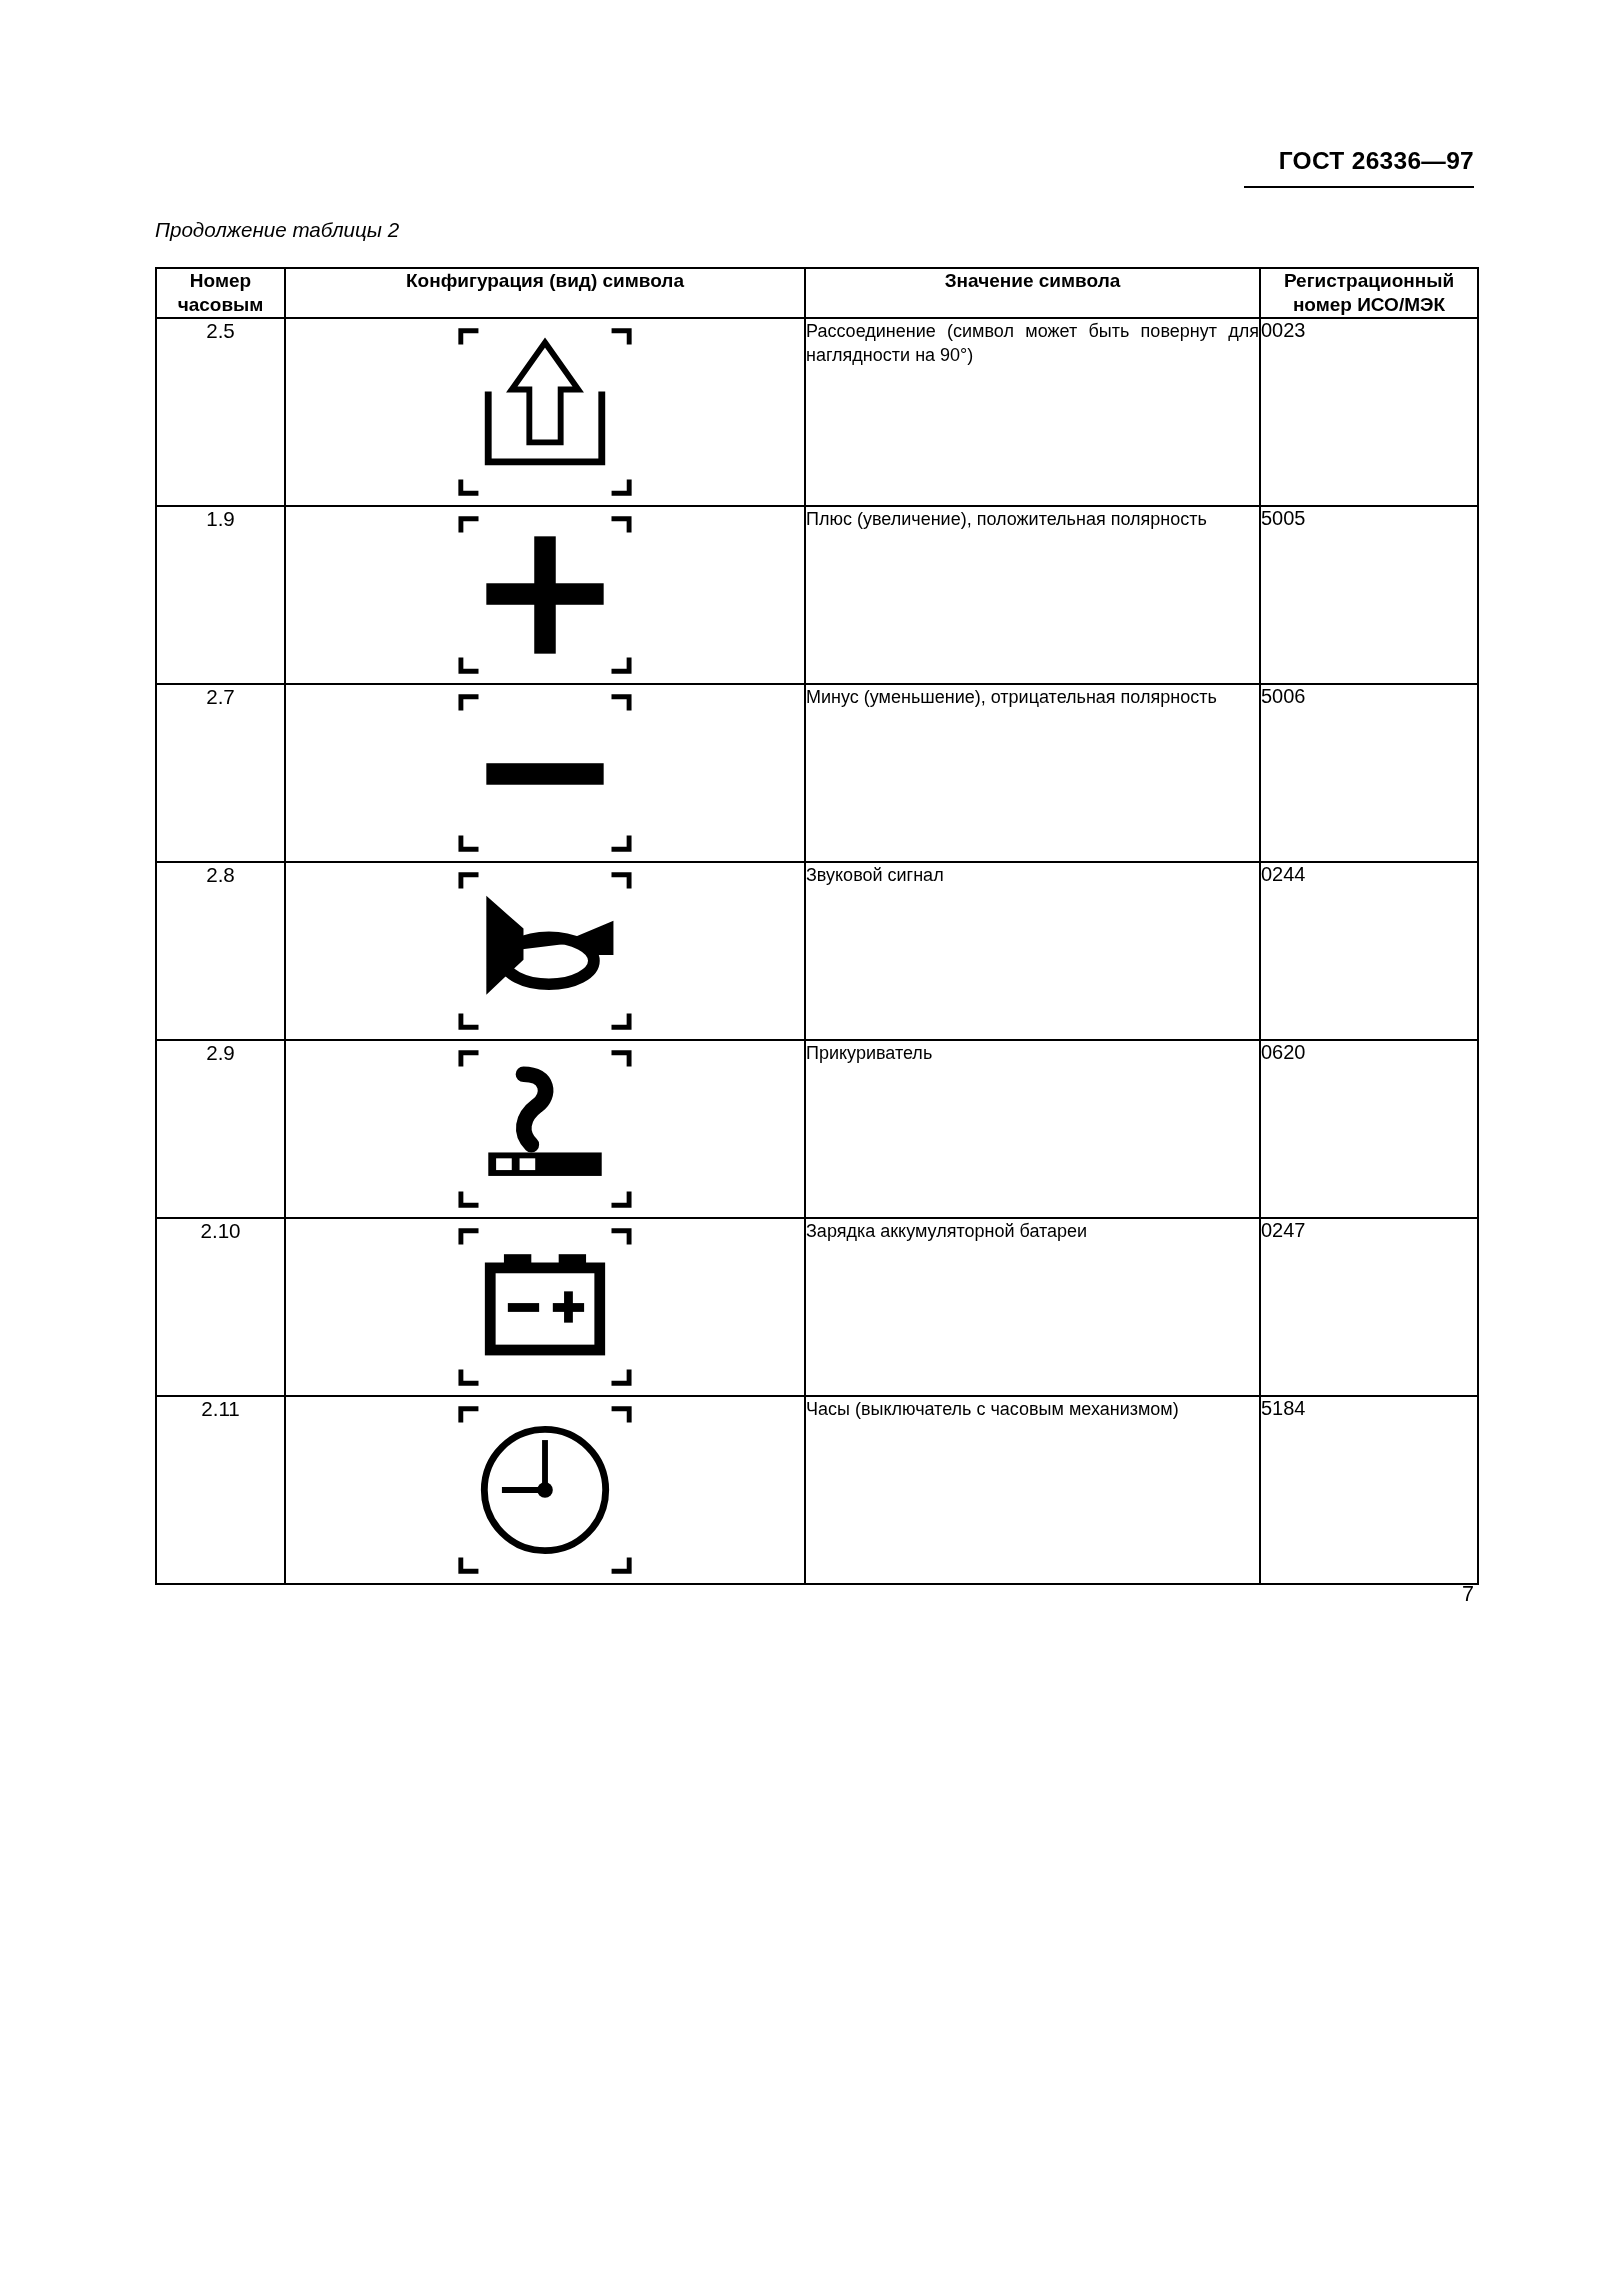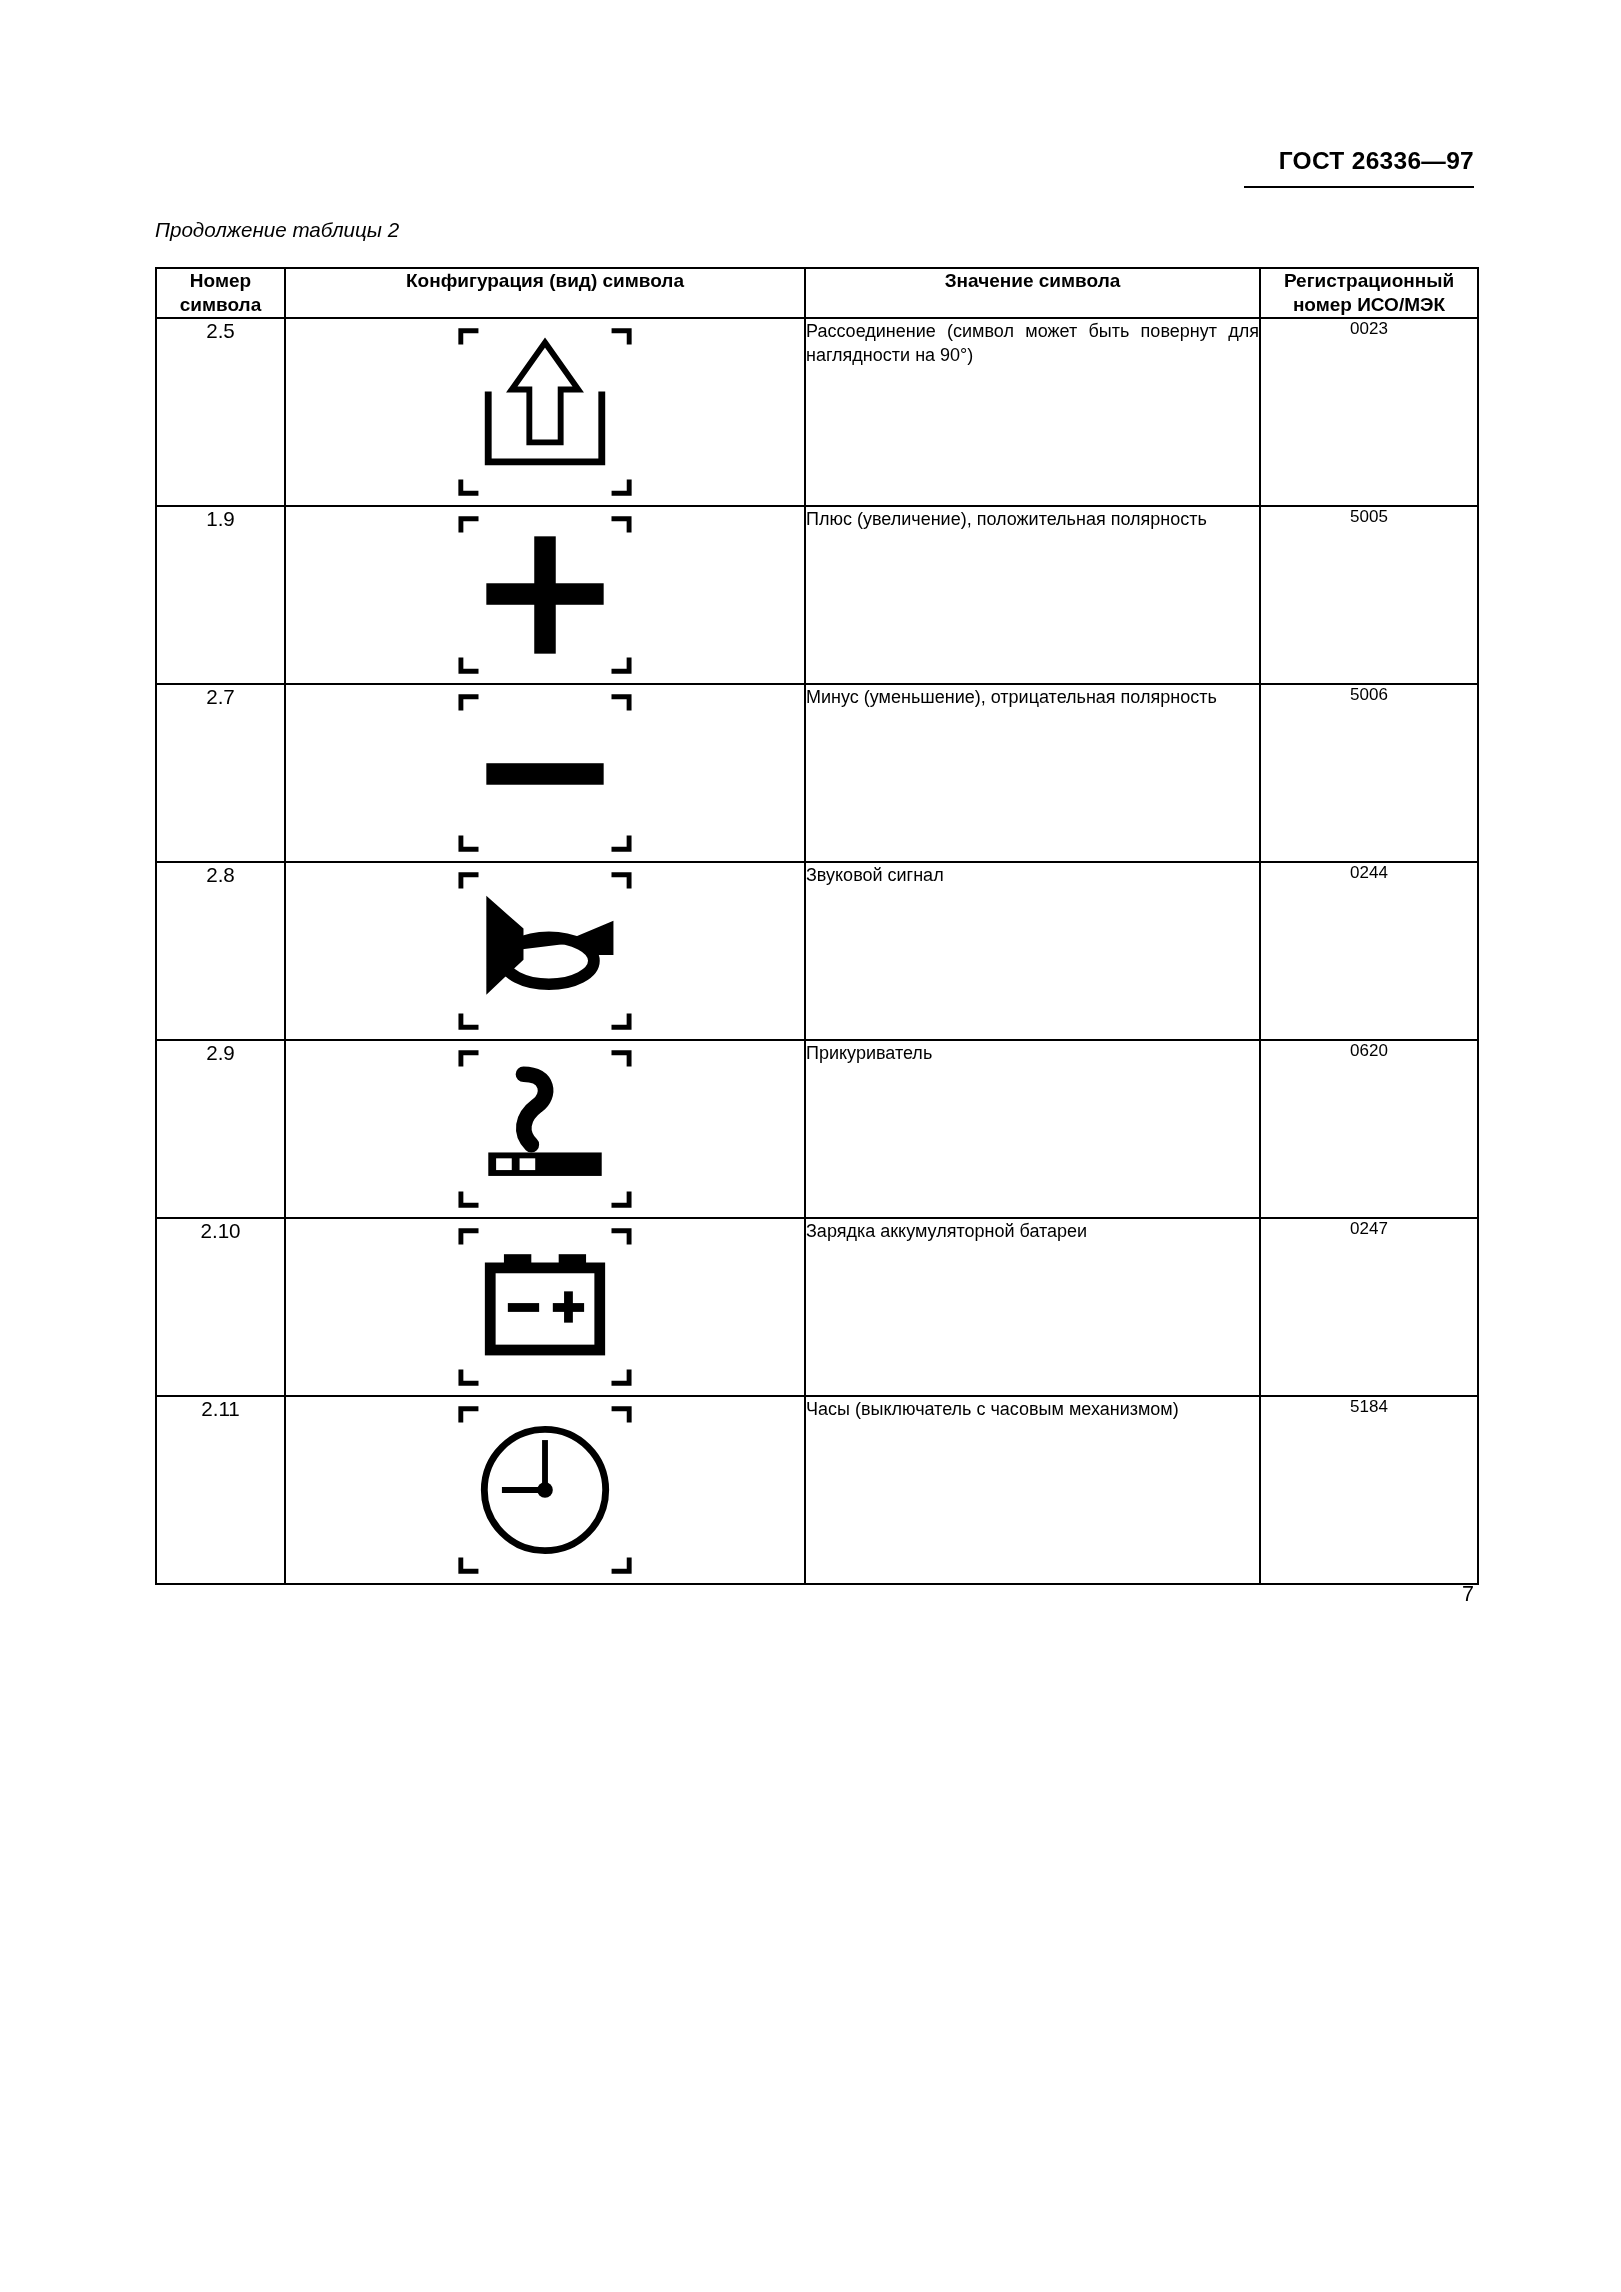--- a/index.html
+++ b/index.html
@@ -76,22 +76,21 @@
   td.cfg {
     position: relative;
   }
   td.mean {
     font-size: 18px;
     line-height: 1.35;
     padding: 15.7px 13.7px 7.8px 15.7px;
     text-align: justify;
   }
   td.reg {
-    text-align: center;
-    font-size: 17px;
+    font-size: 20px;
     padding-top: 17.6px;
     margin-left: 8px;
   }
   .glyphbox {
     position: relative;
     margin: 0 auto;
     width: 196px;
   }
   .glyphbox svg {
     display: block;
@@ -112,21 +111,21 @@
   <div class="header">ГОСТ 26336—97</div>
   <div class="header-rule"></div>
 
   <div class="caption">Продолжение таблицы 2</div>
 
   <table class="symbols">
     <thead>
       <tr>
         <th class="col-num">
           <span>Номер</span><br>
-          <span>символа</span>
+          <span>часовым</span>
         </th>
         <th class="col-cfg">Конфигурация (вид) символа</th>
         <th class="col-mean">Значение символа</th>
         <th class="col-reg">
           <span>Регистрационный</span><br>
           <span>номер ИСО/МЭК</span>
         </th>
       </tr>
     </thead>
     <tbody>

